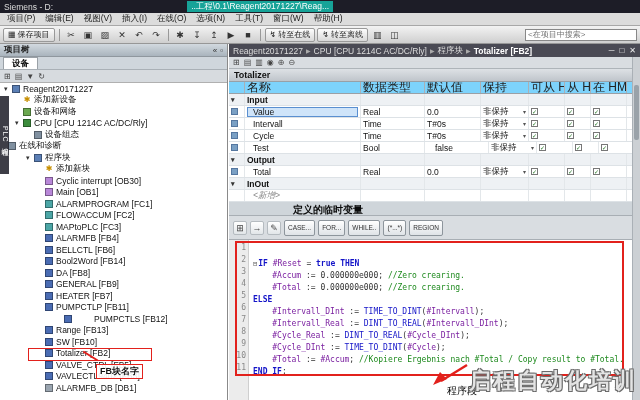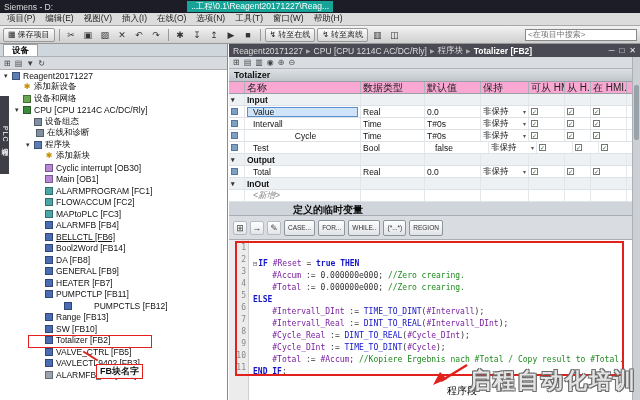--- a/index.html
+++ b/index.html
@@ -50,21 +50,21 @@
 
   
   .right-panel{position:absolute;top:44px;left:229px;right:0;bottom:0;background:#eef1f3;display:flex;flex-direction:column}
   .breadcrumb{height:13px;background:#4a4a54;color:#ddd;display:flex;align-items:center;font-size:8.5px;padding:0 4px;gap:3px;white-space:nowrap}
   .bc-sep{font-size:6px;color:#aaa}
   .bc-last{font-weight:bold;color:#fff}
   .win-ctrls{margin-left:auto;display:flex;gap:5px;font-size:8px;color:#eee}
   .ed-toolbar{height:12px;background:#d9dde1;border-bottom:1px solid #aeb4b9;display:flex;align-items:center;gap:4px;padding:0 4px;font-size:8px;color:#444}
   .block-title{height:13px;background:linear-gradient(#dde1e5,#bfc5cb);border-bottom:1px solid #98a0a7;
                font-weight:bold;font-size:9px;display:flex;align-items:center;padding:0 5px}
-  .t-head{display:flex;height:12px;background:#f9a8d4;border-bottom:1px solid #9aa0a6;font-size:10px;color:#222}
+  .t-head{display:flex;height:12px;background:#7dd3fc;border-bottom:1px solid #9aa0a6;font-size:12px;color:#222}
   .t-cell{border-right:1px solid #aab0b6;padding:0 2px;display:flex;align-items:center;overflow:hidden;white-space:nowrap}
   .t-row{display:flex;height:12px;border-bottom:1px solid #dde2e6;font-size:8.5px;background:#fff}
   .t-row .t-cell{border-right:1px solid #e3e7ea}
   .t-row.section{background:#eef1f4;font-weight:bold}
   .t-row .sel{background:#cfe4f9;box-shadow:inset 0 0 0 1px #5a8fd0}
   .addname{color:#888;font-style:italic}
   .chk{width:7px;height:7px;border:1px solid #777;background:#fff;font-size:6px;line-height:6px;text-align:center;color:#2a7a2a;display:inline-block}
   .caret{font-size:6px;color:#555;margin-left:auto}
   .var-icon{width:7px;height:7px;background:#7aa0c4;border:1px solid #5577a0;display:inline-block}
   .sec-arrow{font-size:7px;color:#333}
@@ -173,20 +173,27 @@
         <span class="tb-icon">
           <span class="glyph">◫</span>
         </span>
       </div>
     <div class="search-box">
       <input type="text" placeholder="&lt;在项目中搜索&gt;" style="">
     </div>
   </div>
 
   <div class="left-panel">
+    <div class="panel-header">
+      <span>项目树</span>
+      <span class="ph-icons">
+          <span>«</span>
+          <span>▫</span>
+        </span>
+    </div>
     <div class="subtab-row">
       <span class="subtab">设备</span>
     </div>
     <div class="mini-toolbar">
         <span>⊞</span>
         <span>▤</span>
         <span>▼</span>
         <span>↻</span>
       </div>
     <div class="tree">
@@ -208,21 +215,21 @@
         <div class="trow" style="padding-left: 15px;">
           <span class="arrow">▾</span>
           <span class="tree-icon" style="background: rgb(60, 140, 60);"></span>
           <span>CPU [CPU 1214C AC/DC/Rly]</span>
         </div>
         <div class="trow" style="padding-left: 26px;">
           <span class="arrow"></span>
           <span class="tree-icon" style="background: rgb(128, 144, 160);"></span>
           <span>设备组态</span>
         </div>
-        <div class="trow" style=" margin-left: 28px;">
+        <div class="trow" style="">
           <span class="arrow"></span>
           <span class="tree-icon" style="background: rgb(128, 144, 160);"></span>
           <span>在线和诊断</span>
         </div>
         <div class="trow" style="padding-left: 26px;">
           <span class="arrow">▾</span>
           <span class="tree-icon" style="background: rgb(91, 127, 181);"></span>
           <span>程序块</span>
         </div>
         <div class="trow" style="padding-left: 37px;">
@@ -253,21 +260,21 @@
         <div class="trow" style="padding-left: 37px;">
           <span class="arrow"></span>
           <span class="tree-icon" style="background: rgb(76, 166, 166);"></span>
           <span>MAPtoPLC [FC3]</span>
         </div>
         <div class="trow" style="padding-left: 37px;">
           <span class="arrow"></span>
           <span class="tree-icon" style="background: rgb(74, 108, 179);"></span>
           <span>ALARMFB [FB4]</span>
         </div>
-        <div class="trow" style="padding-left: 37px; text-decoration: underline;">
+        <div class="trow" style="padding-left: 37px;">
           <span class="arrow"></span>
           <span class="tree-icon" style="background: rgb(74, 108, 179);"></span>
           <span>BELLCTL [FB6]</span>
         </div>
         <div class="trow" style="padding-left: 37px;">
           <span class="arrow"></span>
           <span class="tree-icon" style="background: rgb(74, 108, 179);"></span>
           <span>Bool2Word [FB14]</span>
         </div>
         <div class="trow" style="padding-left: 37px;">
@@ -440,21 +447,21 @@
             </div>
             <div class="t-cell" style="width: 36px; flex: 0 0 36px;">
               <span class="chk">✓</span>
             </div>
             <div class="t-cell" style="flex: 1 1 0%;"></div>
           </div>
           <div class="t-row">
             <div class="t-cell" style="width: 16px; flex: 0 0 16px;">
               <span class="var-icon"></span>
             </div>
-            <div class="t-cell" style="width: 116px; flex: 0 0 116px; justify-content: center;">
+            <div class="t-cell" style="width: 116px; flex: 0 0 116px;">
               <span style="padding-left: 6px;">Cycle</span>
             </div>
             <div class="t-cell" style="width: 64px; flex: 0 0 64px;">
               <span>Time</span>
             </div>
             <div class="t-cell" style="width: 56px; flex: 0 0 56px;">
               <span>T#0s</span>
             </div>
             <div class="t-cell" style="width: 48px; flex: 0 0 48px;">
               <span>非保持</span>

